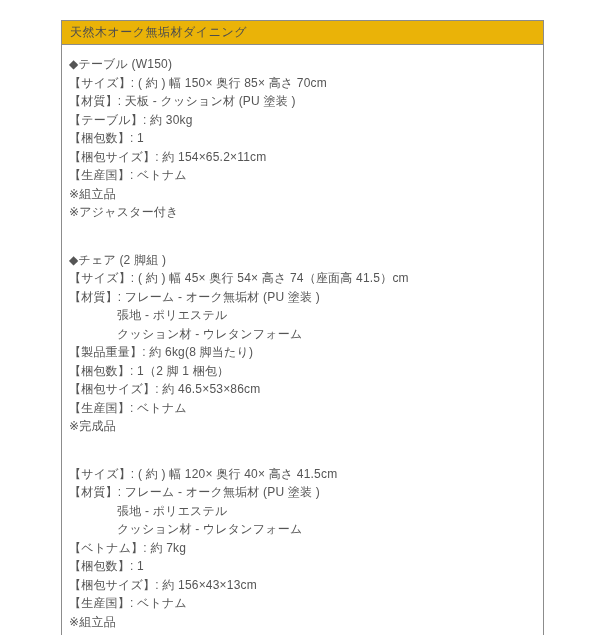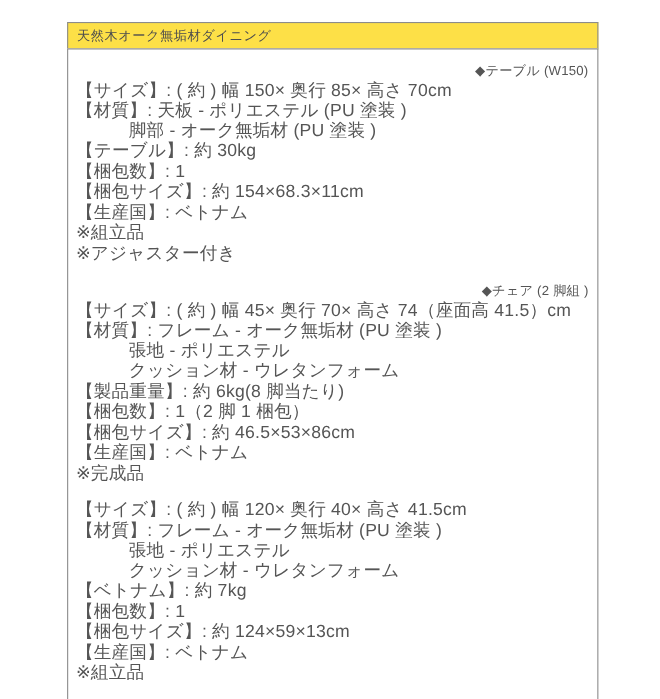--- a/index.html
+++ b/index.html
@@ -16,97 +16,95 @@
   }
   .spec-wrap {
     position: absolute;
     left: 61px;
     top: 20px;
     width: 483px;
   }
   .spec-header {
     box-sizing: border-box;
     border: 1px solid #8c8c8c;
-    background: #fde047;
+    background: #eab308;
     font-size: 12px;
     line-height: 14px;
     padding: 4px 8px 5px 8px;
     color: #4d4d4d;
     letter-spacing: 0.5px;
   }
   .spec-body {
     box-sizing: border-box;
     border: 1px solid #8c8c8c;
     border-top: 1px solid #8c8c8c;
     margin-top: -1px;
     background: #ffffff;
     padding: 10px 8px 30px 7px;
     min-height: 640px; 
   }
   .section { margin: 0; }
-  .section + .section { margin-top: 15px; }
+  .section + .section { margin-top: 29px; }
   .line {
-    font-size: 16px;
+    font-size: 12px;
     line-height: 18.5px;
     white-space: nowrap;
     letter-spacing: 0.2px;
   }
   .line.indent {
     padding-left: 48px;
   }
   .sec-title {
     font-size: 12px;
     line-height: 18.5px;
     letter-spacing: 0.2px;
-    text-align: right;
   }
 </style>
 </head>
 <body>
 
 <div class="spec-wrap">
 
   <div class="spec-header">
     <span>天然木オーク無垢材ダイニング</span>
   </div>
 
   <div class="spec-body">
 
     <div class="section">
       <div class="sec-title">◆テーブル (W150)</div>
       <div class="line">【サイズ】: ( 約 ) 幅 150× 奥行 85× 高さ 70cm</div>
-      <div class="line">【材質】: 天板 - ポリエステル (PU 塗装 )</div>
-      <div class="line indent">脚部 - オーク無垢材 (PU 塗装 )</div>
+      <div class="line">【材質】: 天板 - クッション材 (PU 塗装 )</div>
       <div class="line">【テーブル】: 約 30kg</div>
       <div class="line">【梱包数】: 1</div>
-      <div class="line">【梱包サイズ】: 約 154×68.3×11cm</div>
+      <div class="line">【梱包サイズ】: 約 154×65.2×11cm</div>
       <div class="line">【生産国】: ベトナム</div>
       <div class="line">※組立品</div>
       <div class="line">※アジャスター付き</div>
     </div>
 
     <div class="section">
       <div class="sec-title">◆チェア (2 脚組 )</div>
-      <div class="line">【サイズ】: ( 約 ) 幅 45× 奥行 70× 高さ 74（座面高 41.5）cm</div>
+      <div class="line">【サイズ】: ( 約 ) 幅 45× 奥行 54× 高さ 74（座面高 41.5）cm</div>
       <div class="line">【材質】: フレーム - オーク無垢材 (PU 塗装 )</div>
       <div class="line indent">張地 - ポリエステル</div>
       <div class="line indent">クッション材 - ウレタンフォーム</div>
       <div class="line">【製品重量】: 約 6kg(8 脚当たり)</div>
       <div class="line">【梱包数】: 1（2 脚 1 梱包）</div>
       <div class="line">【梱包サイズ】: 約 46.5×53×86cm</div>
       <div class="line">【生産国】: ベトナム</div>
       <div class="line">※完成品</div>
     </div>
 
     <div class="section">
       <div class="line">【サイズ】: ( 約 ) 幅 120× 奥行 40× 高さ 41.5cm</div>
       <div class="line">【材質】: フレーム - オーク無垢材 (PU 塗装 )</div>
       <div class="line indent">張地 - ポリエステル</div>
       <div class="line indent">クッション材 - ウレタンフォーム</div>
       <div class="line">【ベトナム】: 約 7kg</div>
       <div class="line">【梱包数】: 1</div>
-      <div class="line">【梱包サイズ】: 約 124×59×13cm</div>
+      <div class="line">【梱包サイズ】: 約 156×43×13cm</div>
       <div class="line">【生産国】: ベトナム</div>
       <div class="line">※組立品</div>
     </div>
 
   </div>
 </div>
 
 </body></html>

